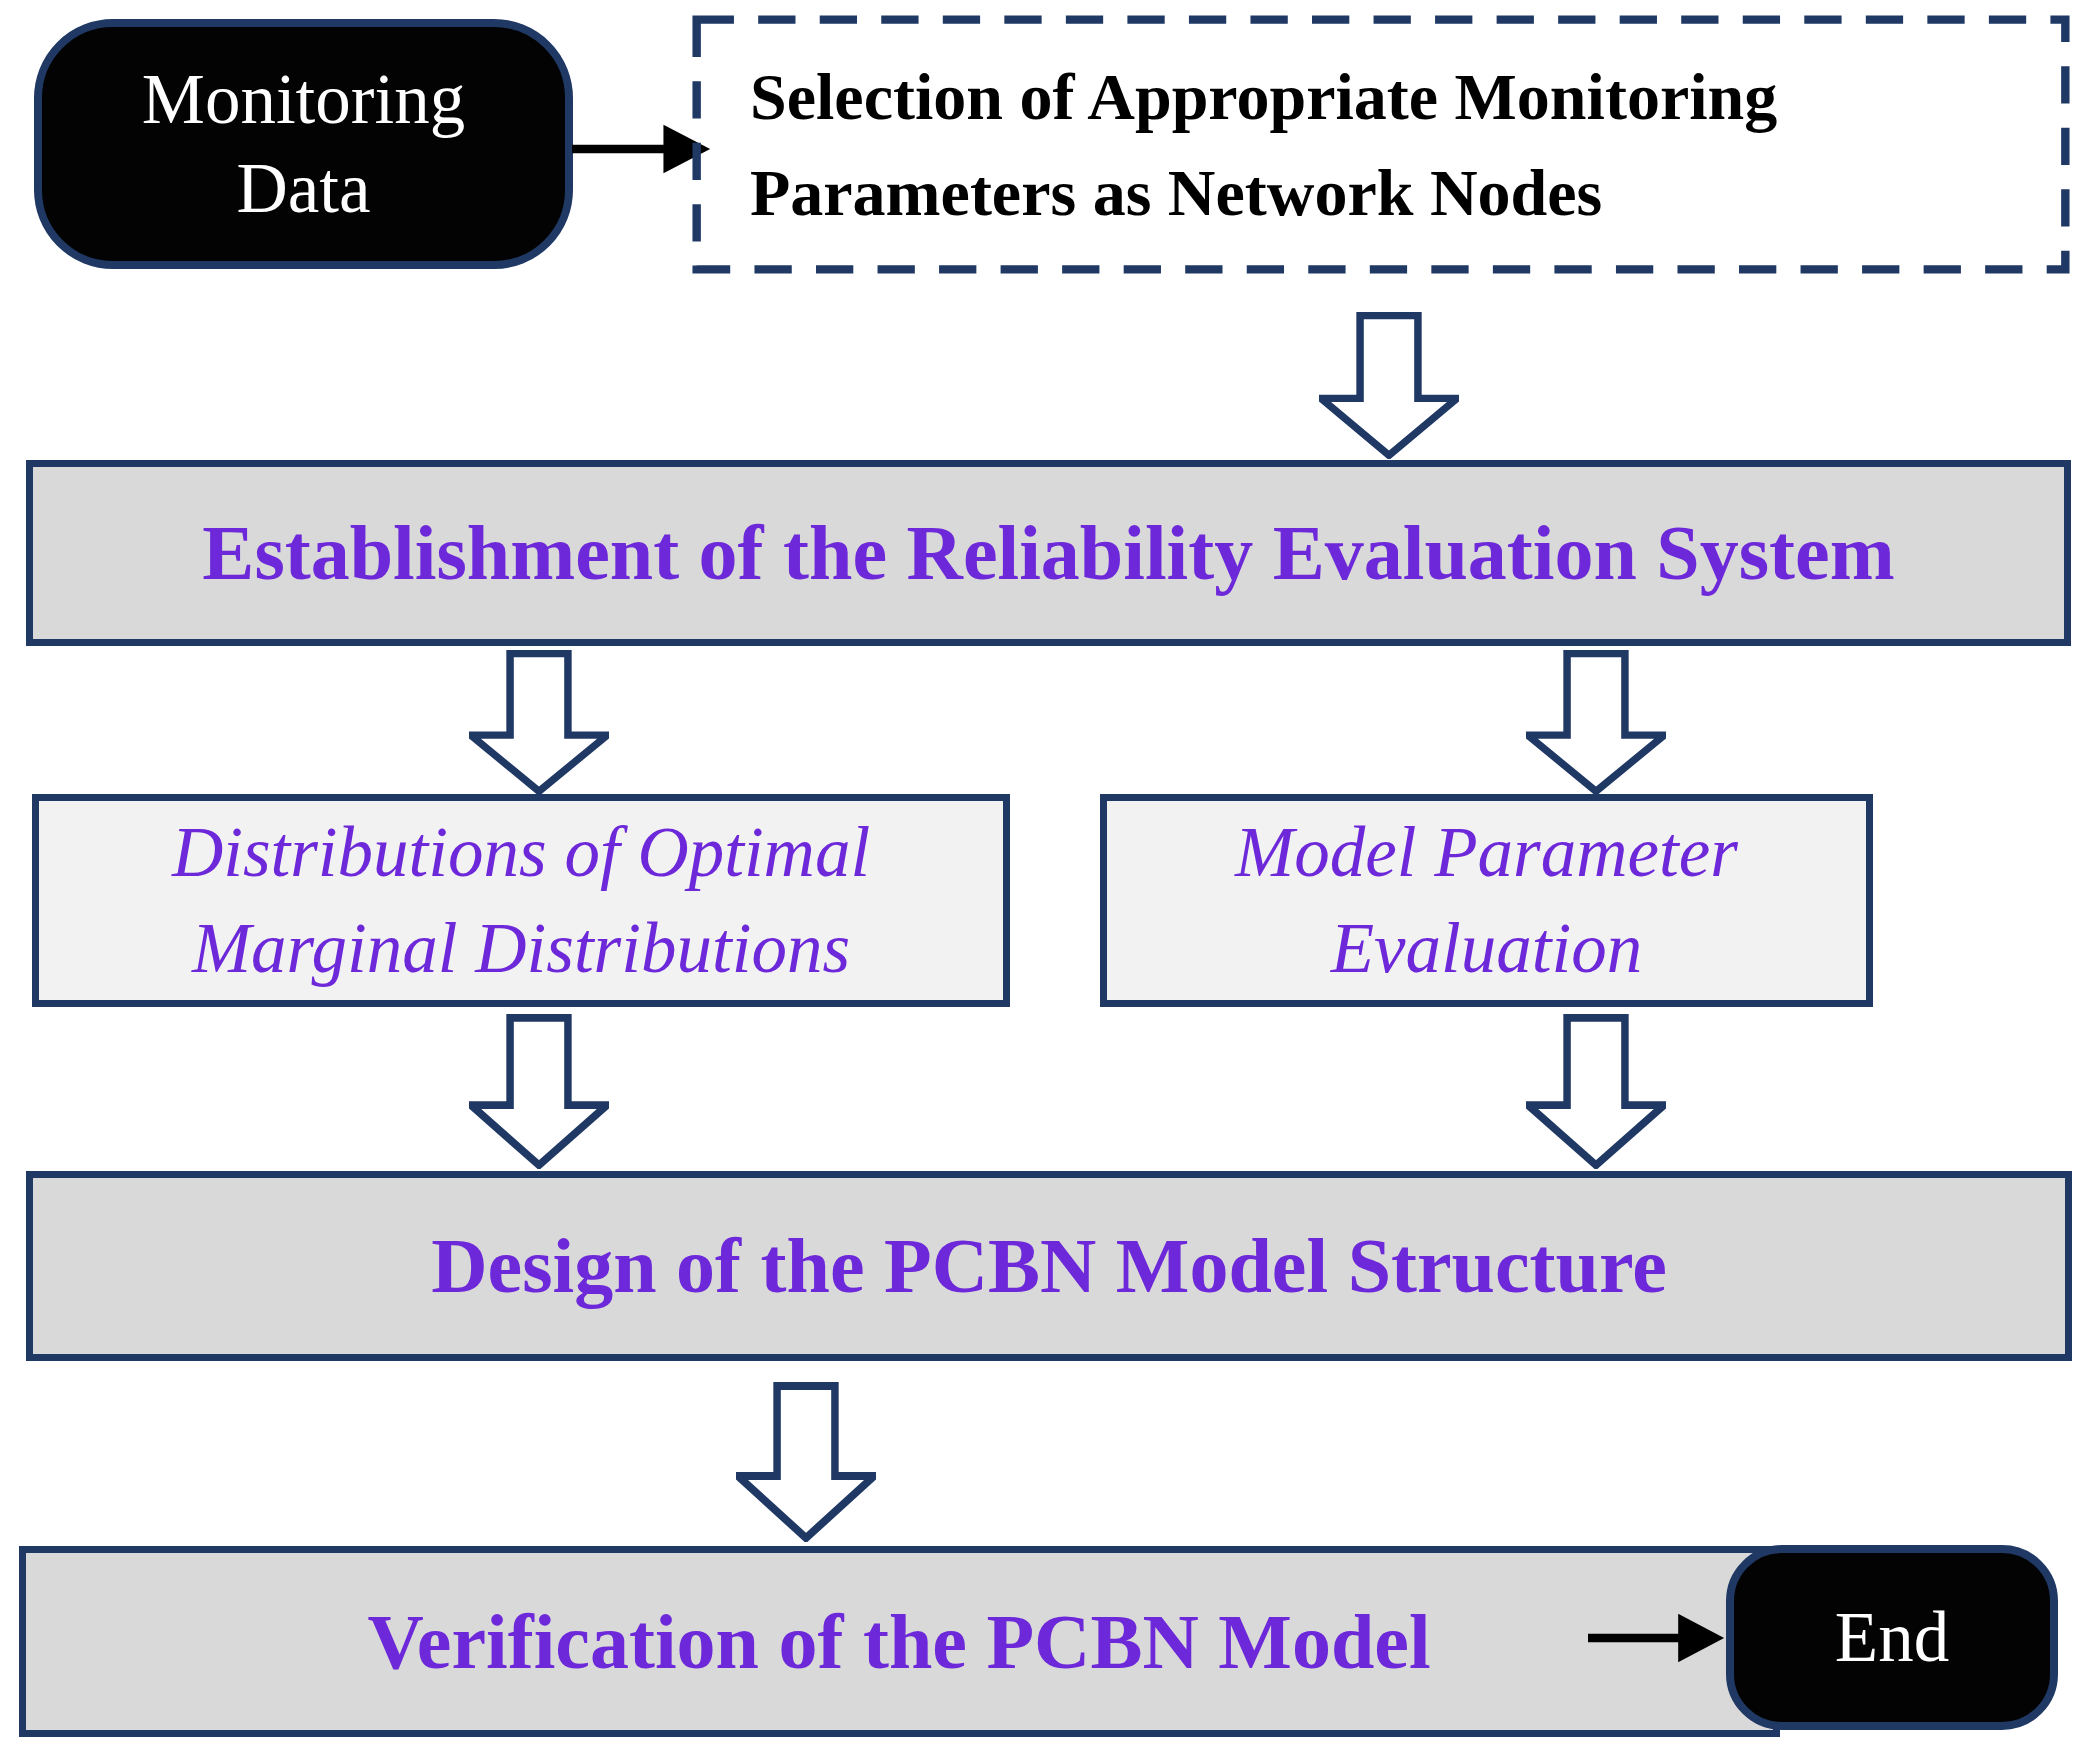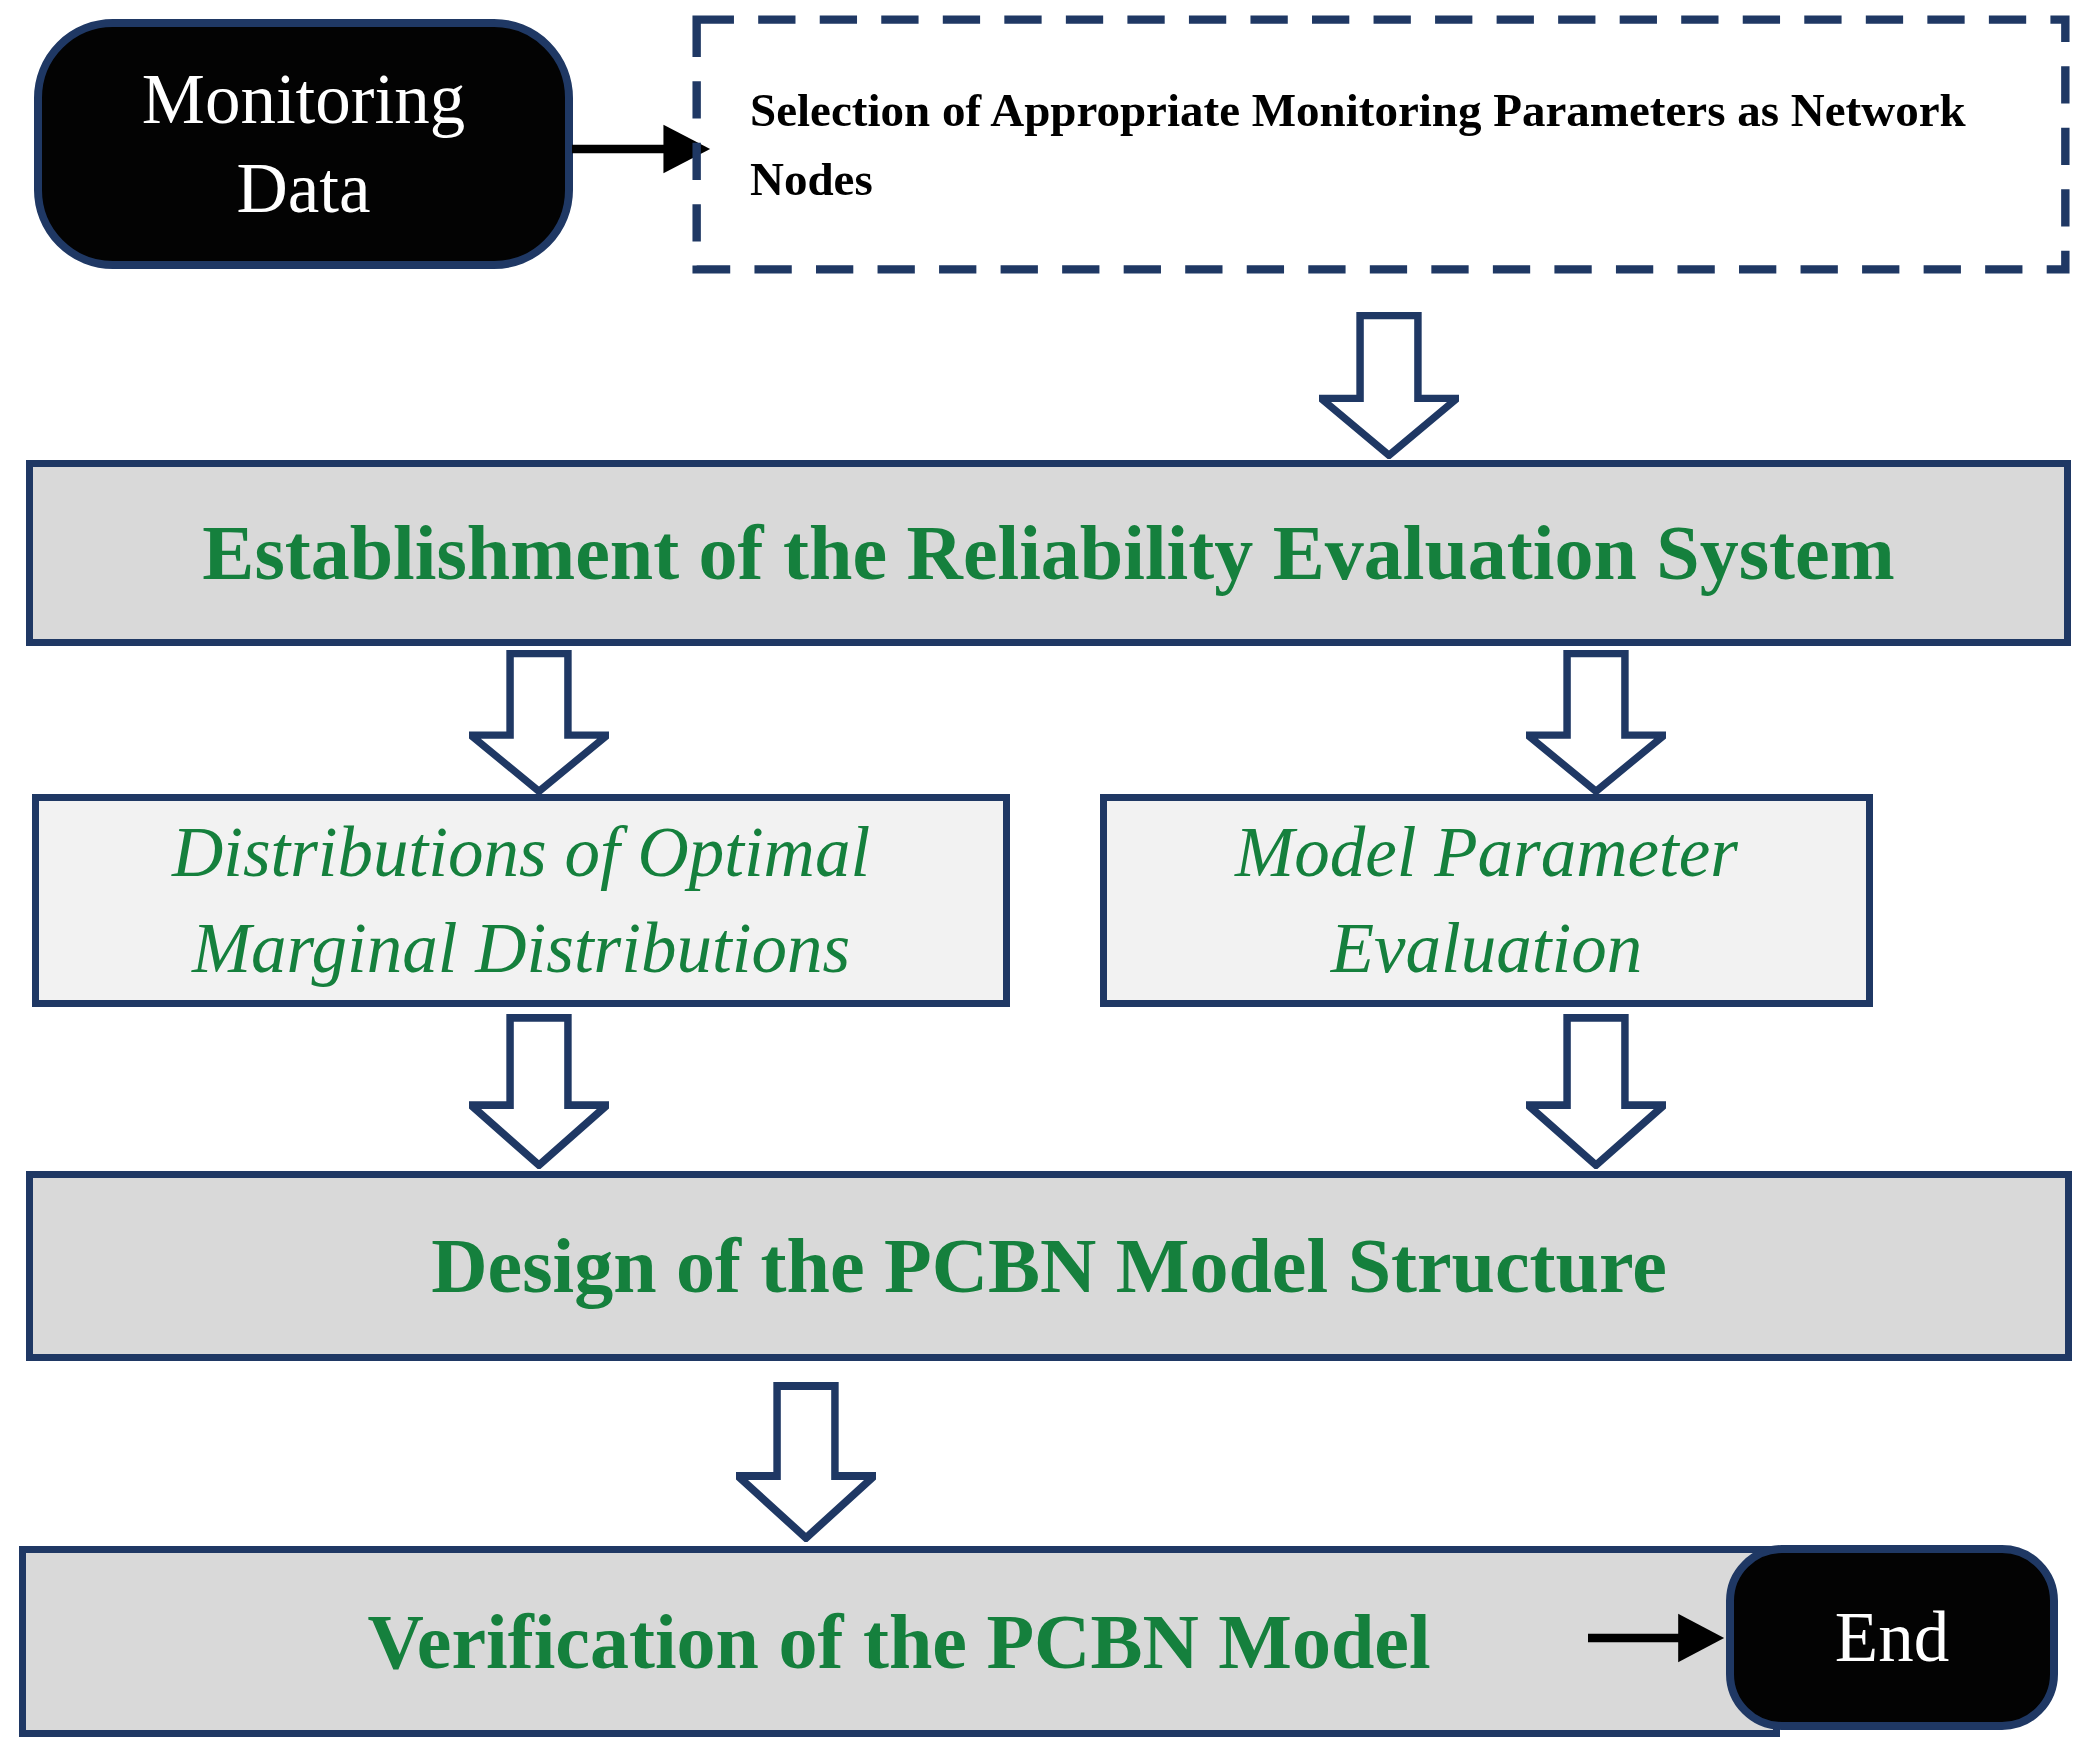--- a/index.html
+++ b/index.html
@@ -8,21 +8,21 @@
     width:2091px;height:1751px;
     background:var(--canvas,#ffffff);
     font-family:"Liberation Serif","DejaVu Serif",serif;
     overflow:hidden;
   }
   .node{
     position:absolute;
     display:flex;align-items:center;justify-content:center;
     box-sizing:border-box;
     text-align:center;
-    color:#15803d;
+    color:#6d28d9;
   }
   .terminal{
     background:var(--terminal-black,#000);
     border:8.4px solid var(--navy,#1f3864);
     color:#fff;
     font-size:71px;
     line-height:1.25;
   }
   .process{
     background:var(--box-gray,#d9d9d9);
@@ -36,21 +36,21 @@
     font-style:italic;
     font-size:71px;
     line-height:1.35;
   }
   .dashed-box{
     position:absolute;
     box-sizing:border-box;
     display:flex;align-items:center;justify-content:flex-start;
     text-align:left;
     font-weight:bold;
-    font-size:47px;
+    font-size:66px;
     line-height:1.45;
     color:#000;
   }
   .dashed-box .frame{position:absolute;left:0;top:0;width:100%;height:100%;}
   .dashed-box .label{position:relative;padding:0 18.6px 0 58px;}
   .arrow{position:absolute;}
   .arrow svg{display:block;width:100%;height:100%;}
   .block-arrow polygon{fill:#ffffff;stroke:var(--navy,#1f3864);stroke-width:8;stroke-linejoin:miter;}
   .thin-arrow path{stroke:var(--arrow-black,#000);stroke-width:9;fill:none;}
   .thin-arrow polygon{fill:var(--arrow-black,#000);}

